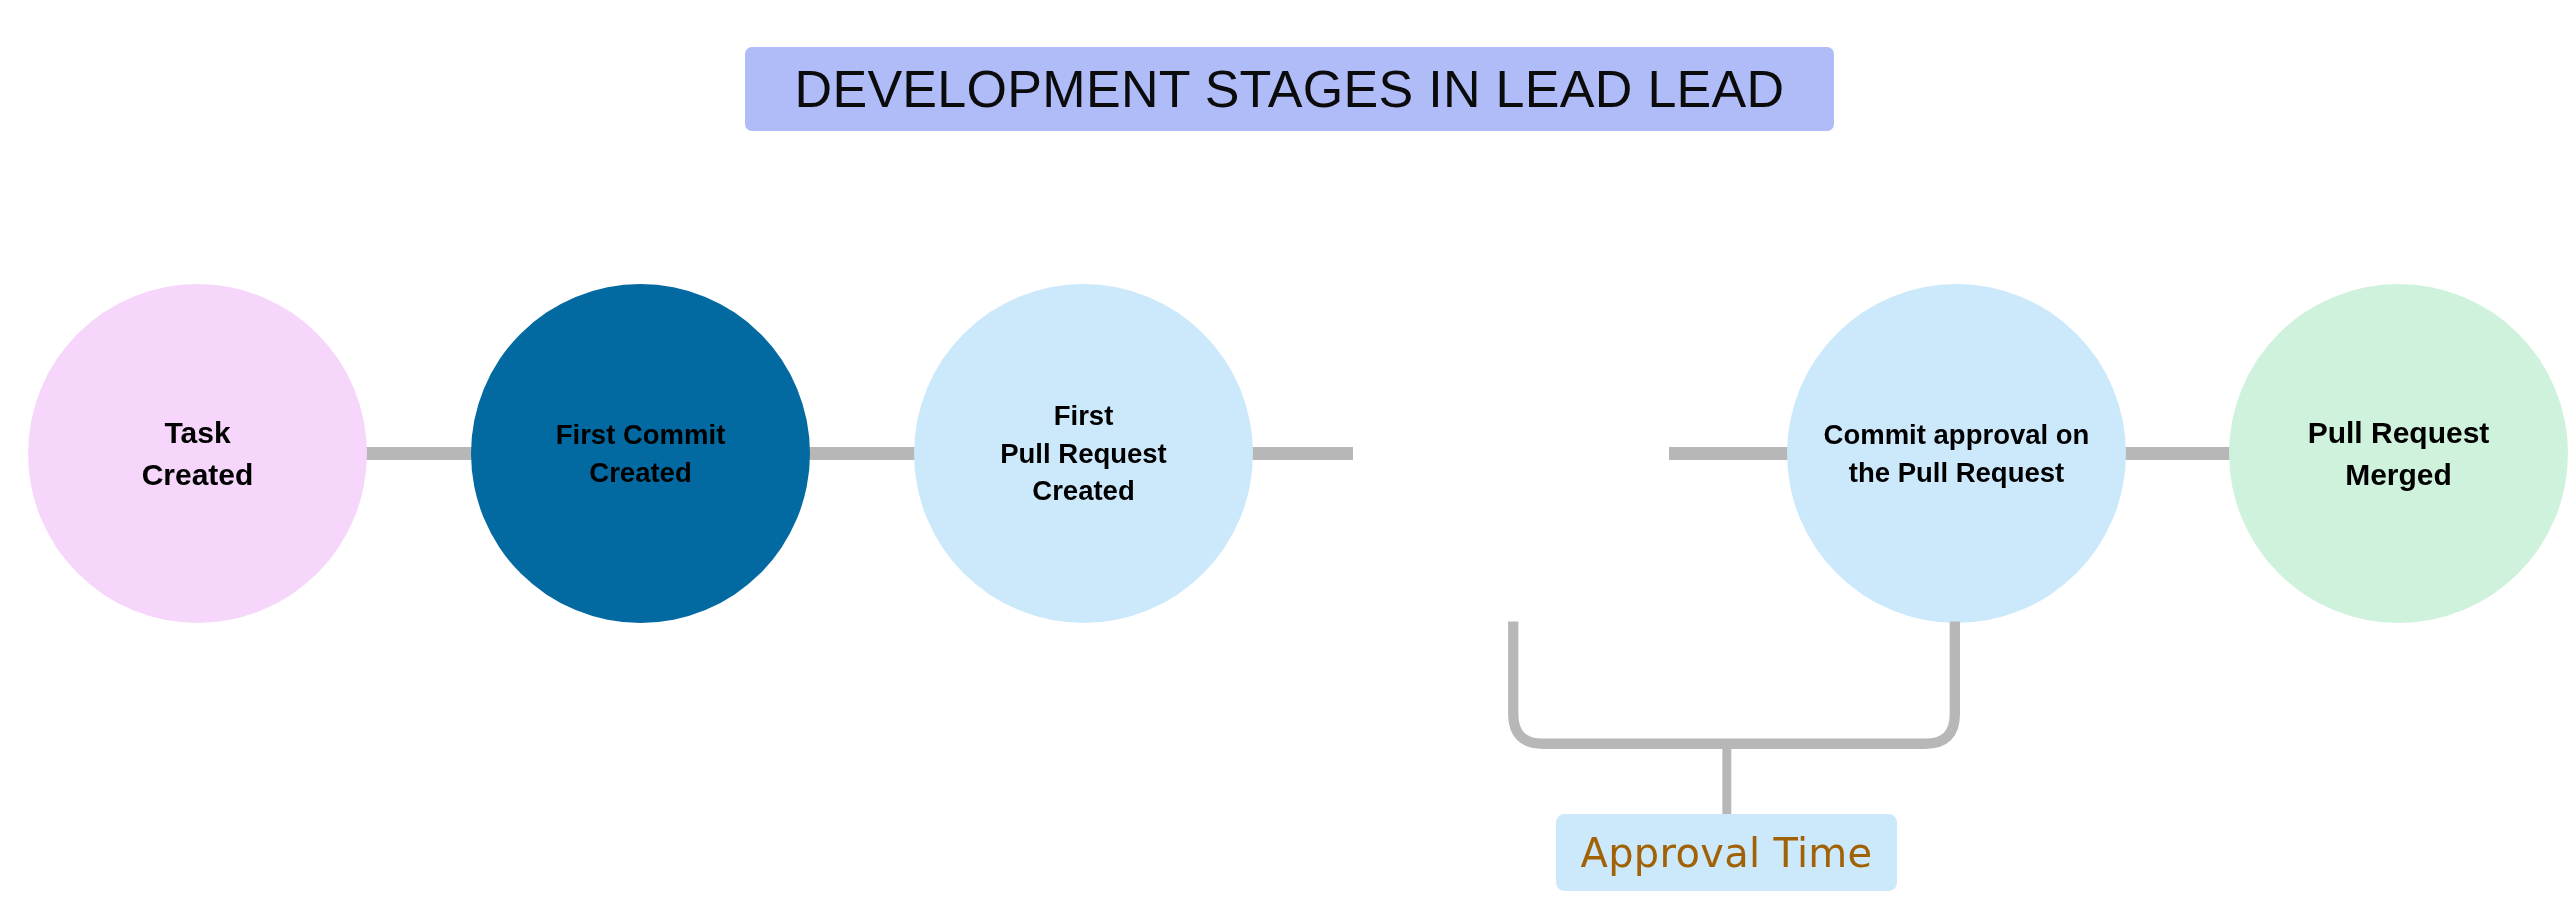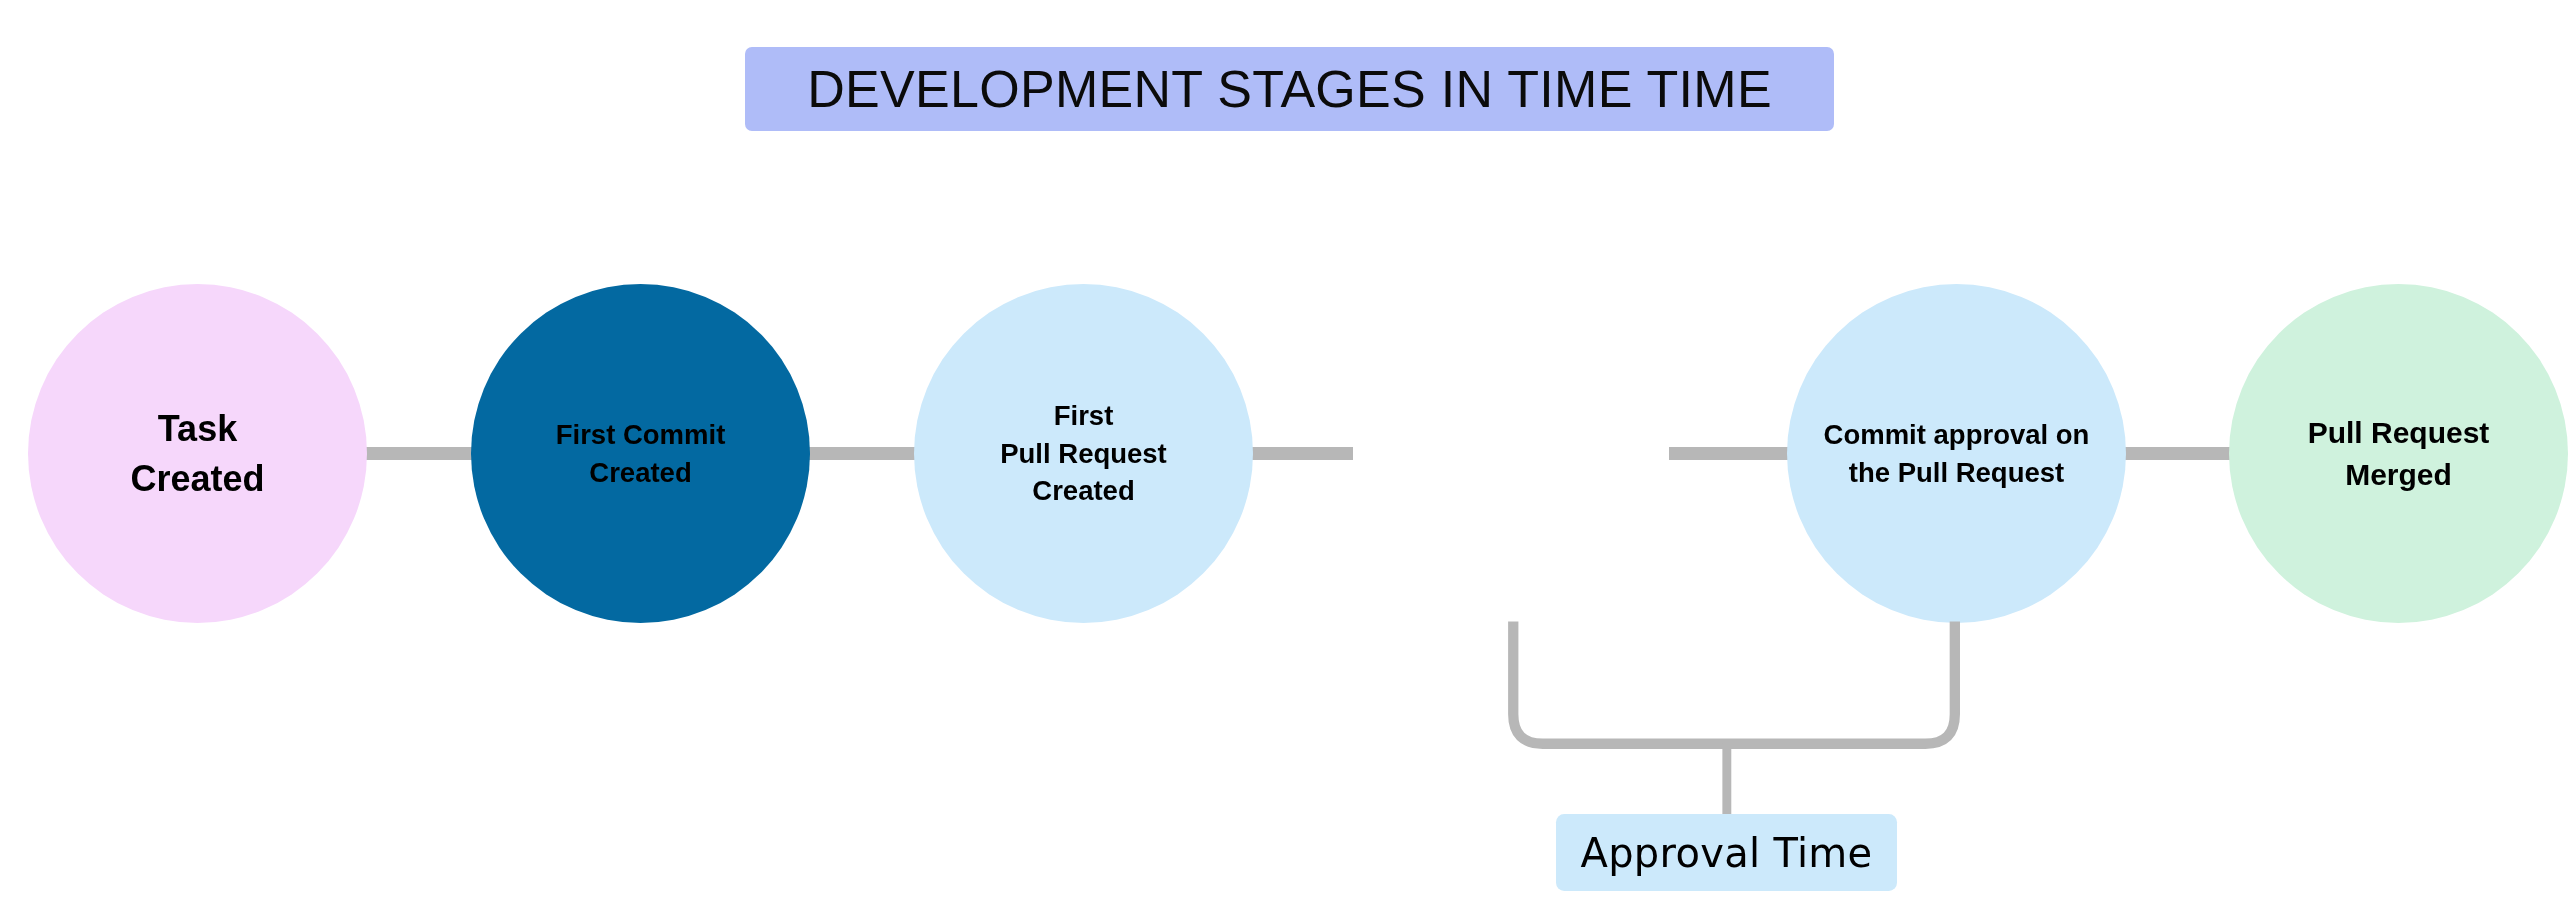--- a/index.html
+++ b/index.html
@@ -89,43 +89,43 @@
     border-radius: 8.2px;
     display: flex;
     align-items: center;
     justify-content: center;
     box-sizing: border-box;
   }
   #approval-label {
     font-family: "DejaVu Sans", sans-serif;
     font-size: 40px;
     font-weight: 400;
-    color: #000000;
+    color: #a16207;
     white-space: nowrap;
     letter-spacing: 0.3px;
     line-height: 1;
   }
 </style>
 </head>
 <body>
 
 <div id="canvas">
 
   <div id="title-banner">
-    <span id="title-text">DEVELOPMENT STAGES IN TIME TIME</span>
+    <span id="title-text">DEVELOPMENT STAGES IN LEAD LEAD</span>
   </div>
 
   <div class="rail" style="left:357px; top:447px; width:124px;"></div>
   <div class="rail" style="left:800px; top:447px; width:124px;"></div>
   <div class="rail" style="left:1243px; top:447px; width:110px;"></div>
   <div class="rail" style="left:1669px; top:447px; width:127px;"></div>
   <div class="rail" style="left:2116px; top:447px; width:124px;"></div>
 
   <div class="stage" style="left:28px; top:284px; width:339px; height:339px; background:#F6D7FB;">
-    <span class="stage-label" style="font-size:36px;">Task
+    <span class="stage-label" style="font-size:30px;">Task
 Created</span>
   </div>
 
   <div class="stage" style="left:471px; top:284px; width:339px; height:339px; background:#0369a1;">
     <span class="stage-label" style="font-size:27.5px;">First Commit
 Created</span>
   </div>
 
   <div class="stage" style="left:914px; top:284px; width:339px; height:339px; background:#CCE9FB;justify-content:center;">
     <span class="stage-label" style="font-size:27.5px;">First

